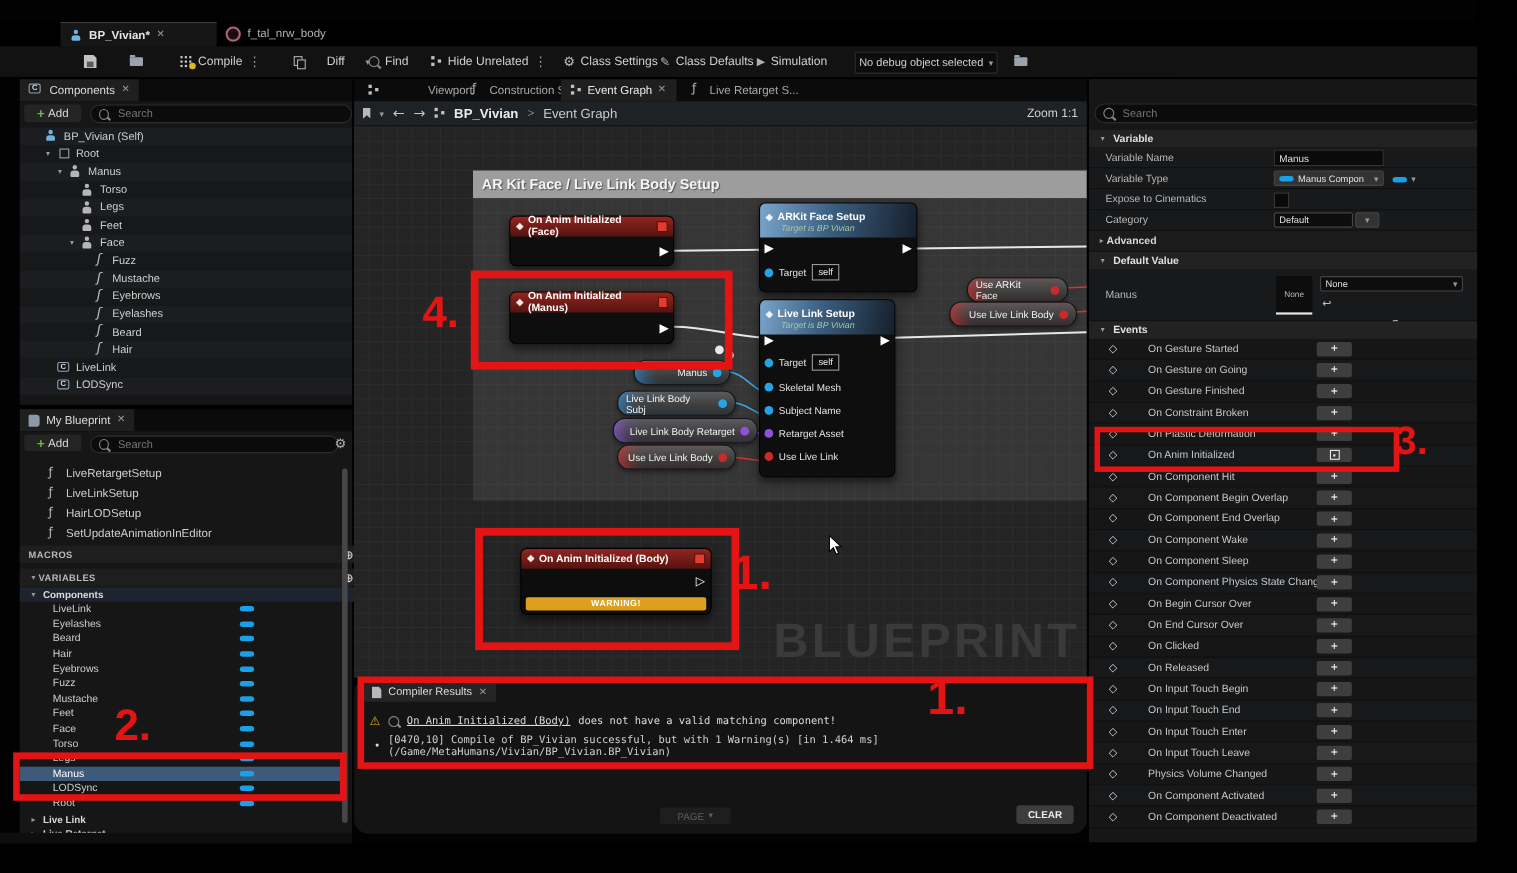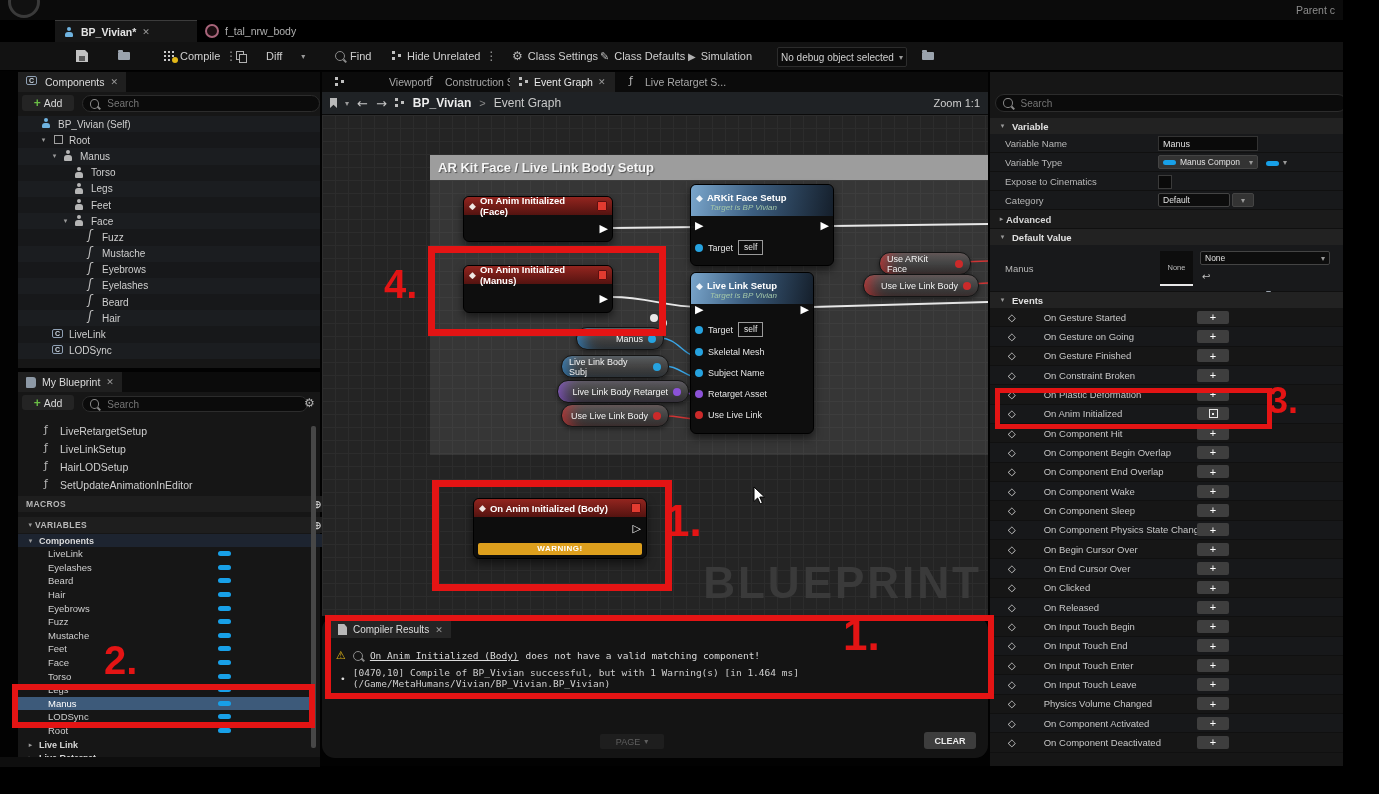--- a/index.html
+++ b/index.html
@@ -133,24 +133,20 @@
   .ann{position:absolute;border-style:solid;border-color:#e41414;z-index:60;}
   .annlbl{position:absolute;color:#e41414;font-weight:bold;z-index:61;font-family:"Liberation Sans",sans-serif;}
   #cursor{position:absolute;z-index:70;}
   .scrollthumb{position:absolute;background:#474747;border-radius:2px;}
 </style>
 </head>
 <body>
 
 <div id="app">
 
-  <div id="winbar" class="abs">
-    <div id="wincircle" class="abs"></div>
-    <div id="parentlbl" class="abs">Parent c</div>
-  </div>
 
   <div id="doctabs" class="abs">
     <div class="dtab active" style="left:55px;width:126px;font-weight:bold;">
       <span class="ic-person"></span>
       <span>BP_Vivian*</span>
       <span class="x uic">✕</span>
     </div>
     <div class="dtab inactive" style="left:197px;width:100px;">
       <span class="ic-ring"></span>
       <span>f_tal_nrw_body</span>
@@ -162,21 +158,21 @@
         <span class="sv"></span>
       </div>
     <div class="tbtn" style="left:118px;">
         <span class="fold"></span>
       </div>
     <div class="tbtn" style="left:164px;">
       <span class="dots q"></span>
       <span>Compile</span>
       <span class="vdots uic">⋮</span>
     </div>
-    <div class="tbtn" style="left:236px;gap:19px;">
+    <div class="tbtn" style="left:267px;gap:19px;">
       <span class="i2doc"></span>
       <span>Diff</span>
       <span class="chev uic">▾</span>
     </div>
     <div class="tbtn" style="left:335px;">
       <span class="mag"></span>
       <span>Find</span>
     </div>
     <div class="tbtn" style="left:392px;">
       <span class="grid4"></span>

